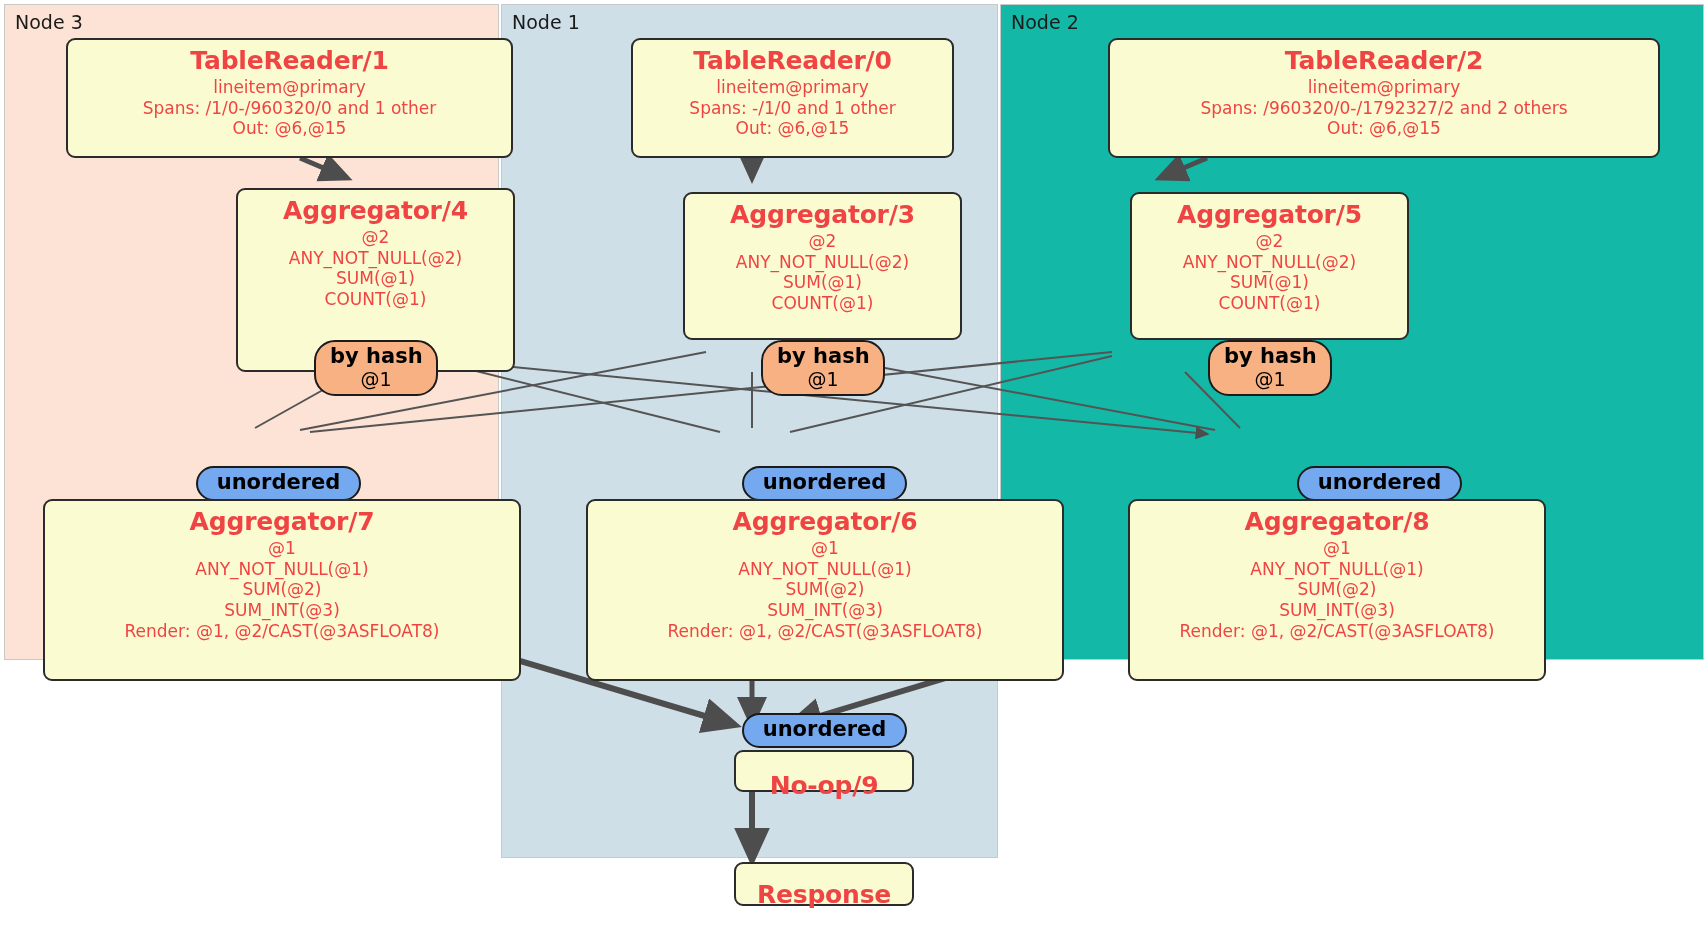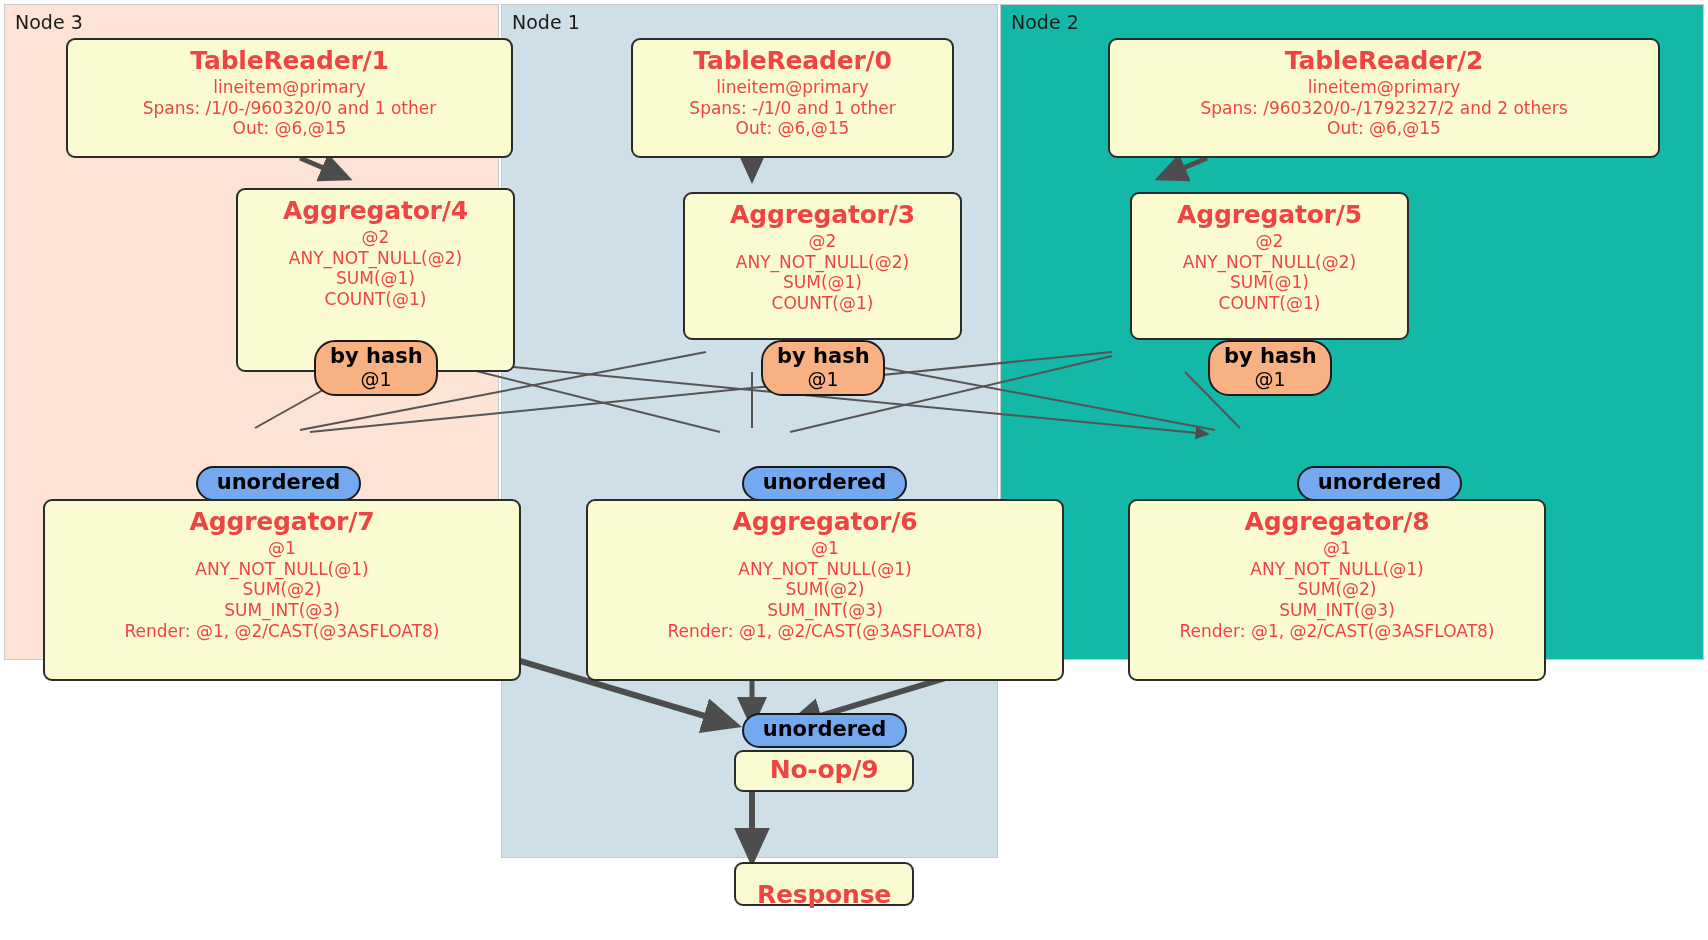--- a/index.html
+++ b/index.html
@@ -238,21 +238,21 @@
     <div class="line">ANY_NOT_NULL(@1)</div>
     <div class="line">SUM(@2)</div>
     <div class="line">SUM_INT(@3)</div>
     <div class="line">Render: @1, @2/CAST(@3ASFLOAT8)</div>
   </div>
 
   <div class="pill unordered" style="left:742px; top:713px; width:165px;">
     <div class="p-title">unordered</div>
   </div>
 
-  <div class="box" style="left:734px; top:750px; width:180px; height:42px; padding-top:3px;">
+  <div class="box" style="left:734px; top:750px; width:180px; height:42px; padding-top:19px;">
     <div class="title">No-op/9</div>
   </div>
 
   <div class="box" style="left:734px; top:862px; width:180px; height:44px; padding-top:16px;">
     <div class="title">Response</div>
   </div>
 
 </div>
 
 </body></html>

